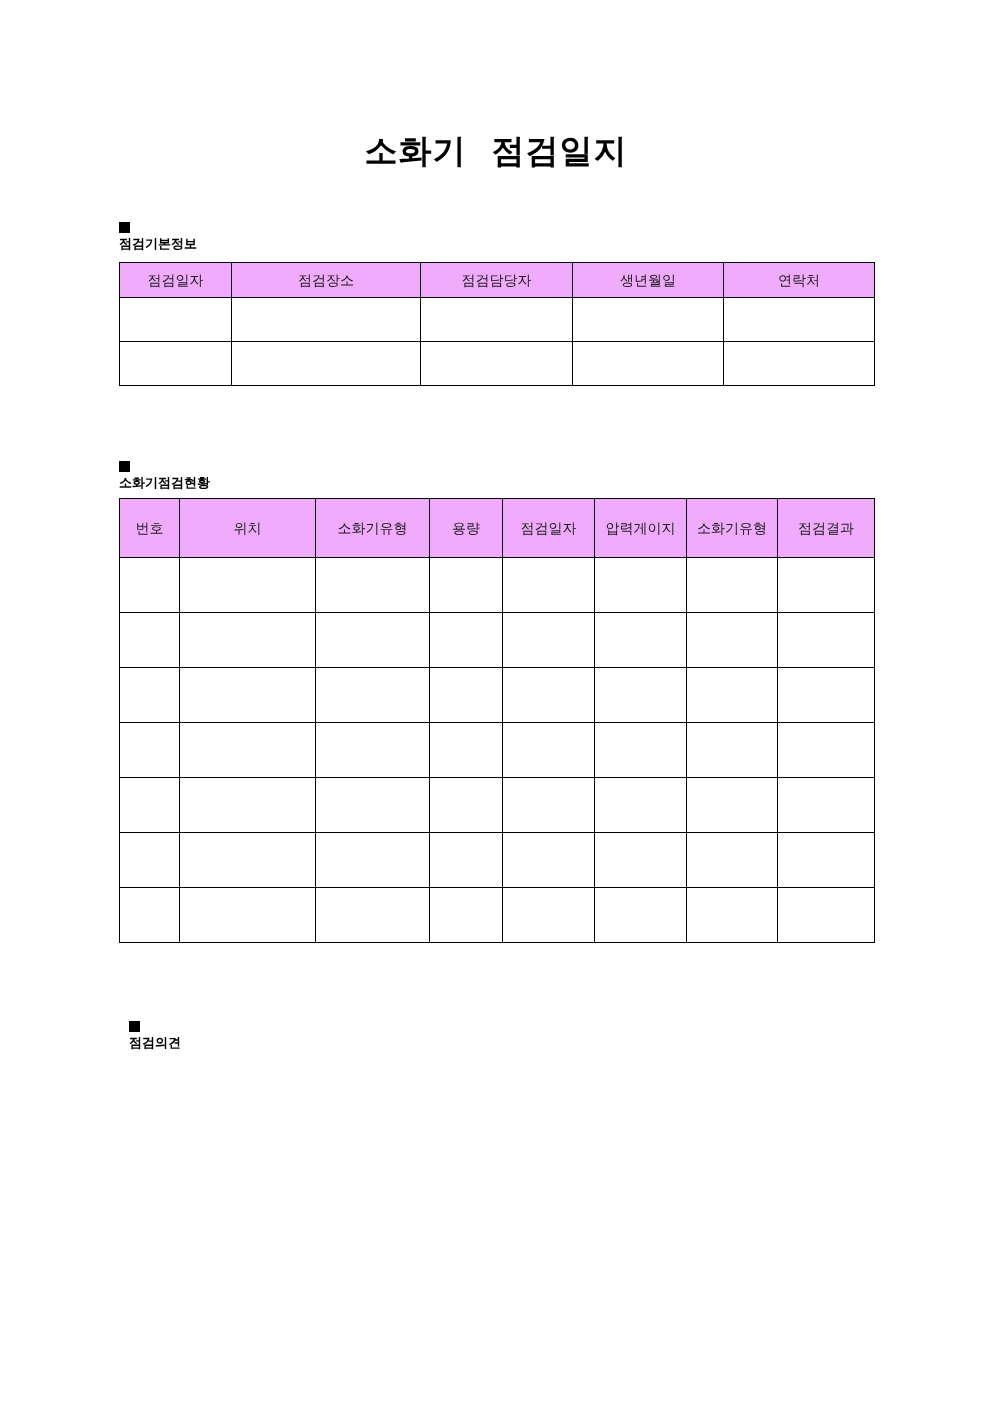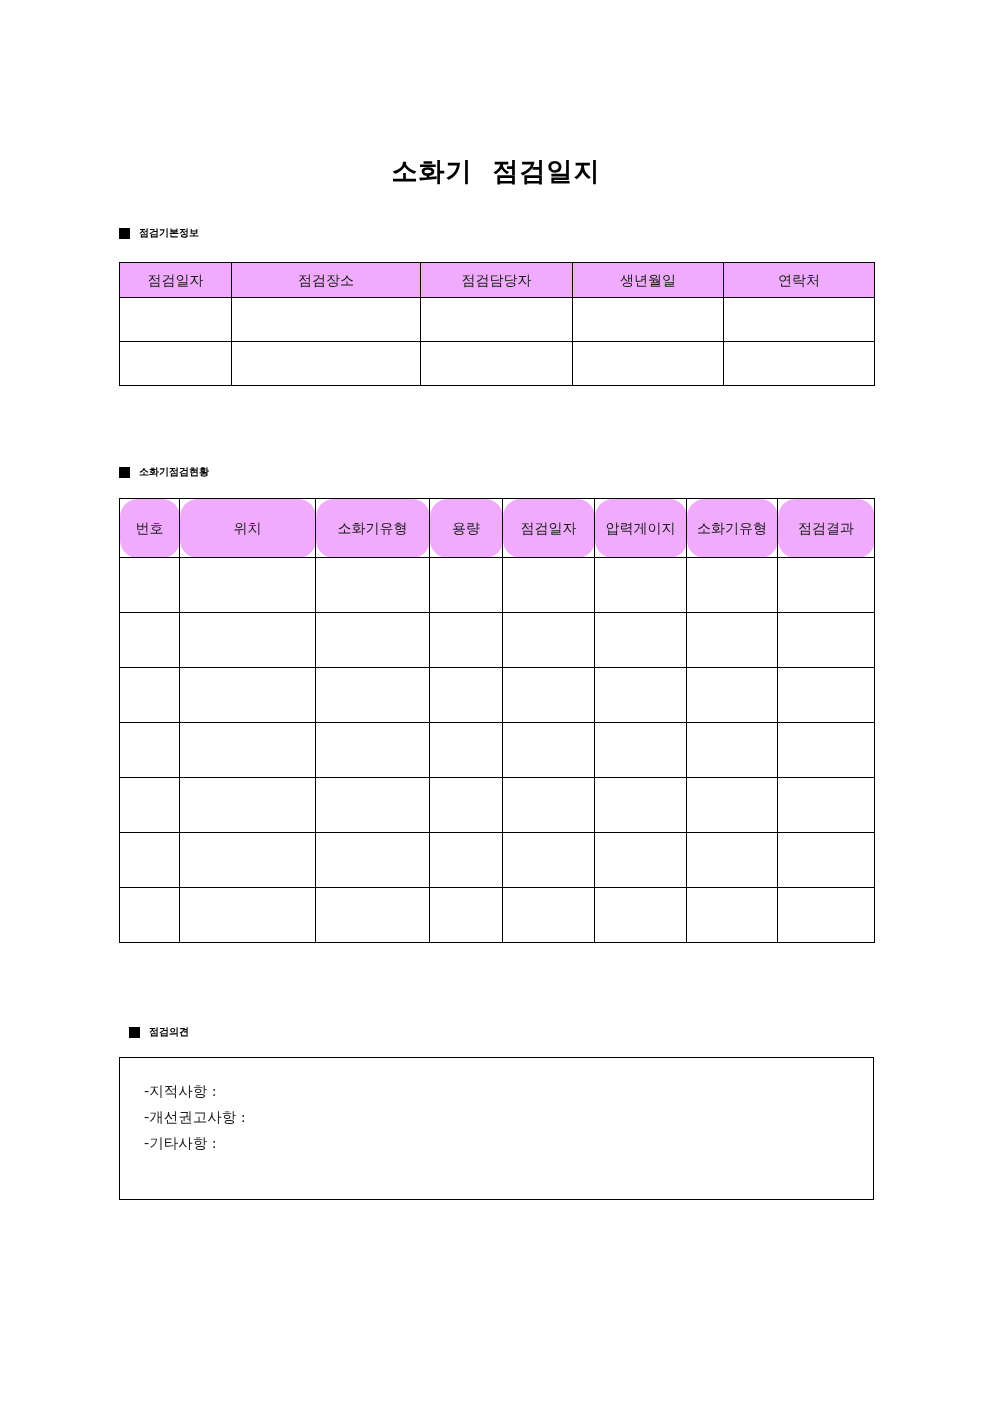--- a/index.html
+++ b/index.html
@@ -23,38 +23,37 @@
     box-sizing: border-box;
   }
 
   
   .doc-title {
     position: absolute;
     top: 131px;
     left: 0;
     width: 992px;
     text-align: center;
-    font-size: 26px;
+    font-size: 33px;
     font-weight: bold;
     letter-spacing: 1px;
     line-height: 40px;
     white-space: pre;
-    margin-top: 20px;
   }
 
   
   .section-heading {
     position: absolute;
     left: 119px;
-    font-size: 10px;
+    font-size: 13px;
     font-weight: bold;
     line-height: 22px;
     display: flex;
-    align-items: center;
     white-space: nowrap;
+    flex-direction: column;
   }
   .section-marker {
     display: inline-block;
     width: 11px;
     height: 11px;
     background: #000000;
     margin-right: 9px;
     flex: 0 0 auto;
   }
   #heading-basic  { top: 222px; }
@@ -85,21 +84,21 @@
     background: #f0abfc;
   }
 
   
   #table-basic { top: 262px; width: 755px; }
   #table-basic th { height: 34px; }
   #table-basic td { height: 43px; }
 
   
   #table-status { top: 498px; width: 755px; }
-  #table-status th { height: 58px; border-radius: 18px; }
+  #table-status th { height: 58px; }
   #table-status td { height: 54px; }
 
   
   .opinion-box {
     position: absolute;
     left: 119px;
     top: 1057px;
     width: 755px;
     height: 143px;
     border: 1px solid #000000;
@@ -261,19 +260,14 @@
           <td></td>
         </tr>
       </tbody>
   </table>
 
   <div class="section-heading" id="heading-opinion">
     <span class="section-marker"></span>
     <span>점검의견</span>
   </div>
 
-  <div class="opinion-box">
-    <div class="opinion-line">-지적사항 :</div>
-    <div class="opinion-line">-개선권고사항 :</div>
-    <div class="opinion-line">-기타사항 :</div>
-  </div>
 
 </div>
 
 </body></html>

